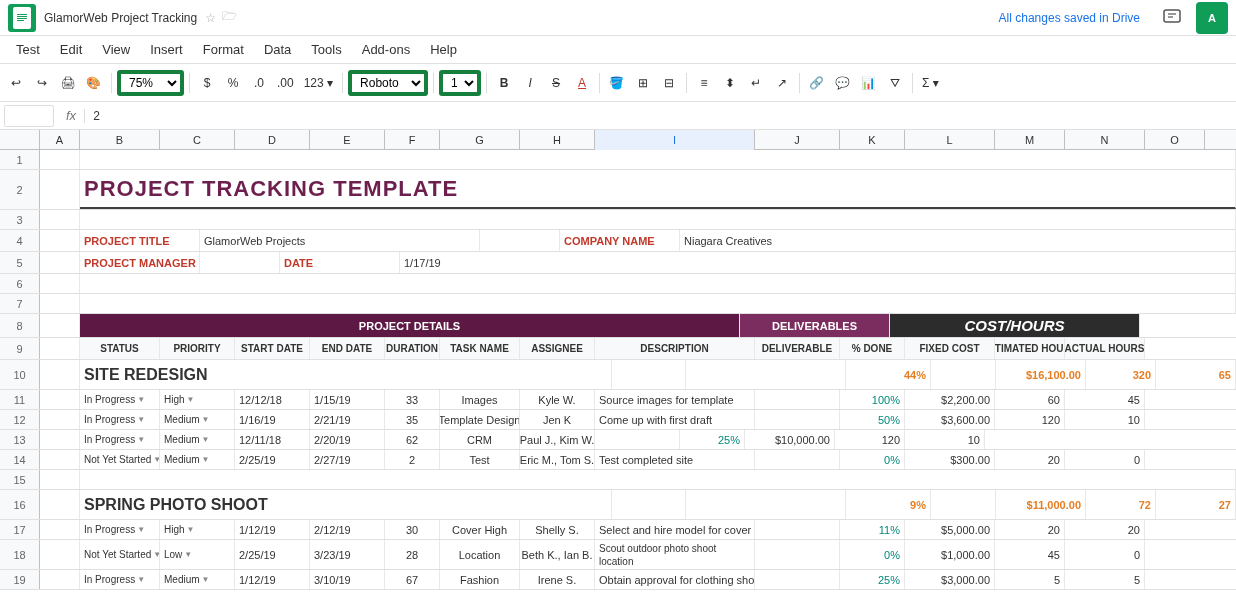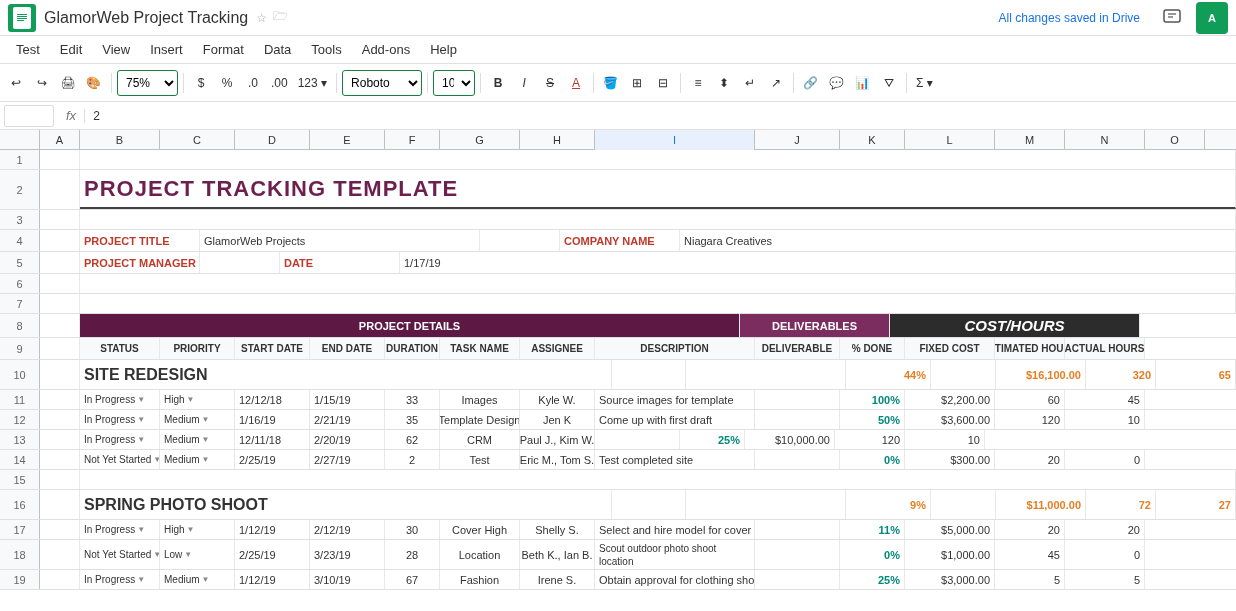--- a/index.html
+++ b/index.html
@@ -19,21 +19,21 @@
       height: 28px;
       background: #0F9D58;
       border-radius: 3px;
       display: flex;
       align-items: center;
       justify-content: center;
       margin-right: 8px;
       flex-shrink: 0;
     }
     .doc-title {
-      font-size: 16px;
+      font-size: 12px;
       color: #333;
       margin-right: 8px;
     }
     .star-icon, .folder-icon {
       color: #aaa;
       margin-right: 6px;
       cursor: pointer;
     }
     .saved-status {
       font-size: 12px;
@@ -107,21 +107,21 @@
       background: transparent;
     }
     .tb-divider {
       width: 1px;
       height: 20px;
       background: #ddd;
       margin: 0 3px;
     }
     .tb-select {
       height: 26px;
-      border: 1px solid #15803d;
+      border: 4px solid #15803d;
       border-radius: 3px;
       font-size: 12px;
       padding: 0 4px;
       background: #fff;
       cursor: pointer;
     }
     .tb-bold { font-weight: bold; }
     .tb-italic { font-style: italic; }
     .tb-underline-a {
       text-decoration: underline;
@@ -309,21 +309,21 @@
     .status-dropdown {
       display: flex;
       align-items: center;
       gap: 2px;
       font-size: 10px;
     }
     .dropdown-arrow {
       font-size: 8px;
       color: #888;
     }
-    .pct-teal { color: #00897b; font-weight: bold; }
+    .pct-teal { color: #00897b; }
   </style>
 </head>
 <body>
 
 <div class="top-bar">
   <div class="app-icon">
     <div style="width:18px;height:22px;background:#fff;border-radius:2px;display:flex;align-items:center;justify-content:center;">
       <svg width="12" height="14" viewBox="0 0 12 14">
         <rect x="1" y="3" width="10" height="1" fill="#0F9D58"></rect>
         <rect x="1" y="5" width="10" height="1" fill="#0F9D58"></rect>

